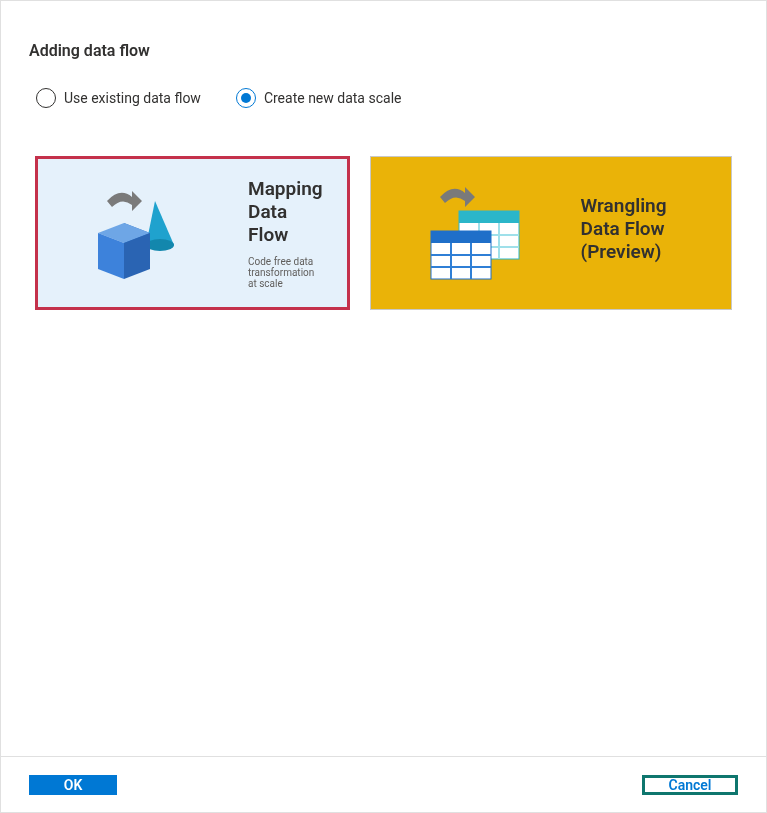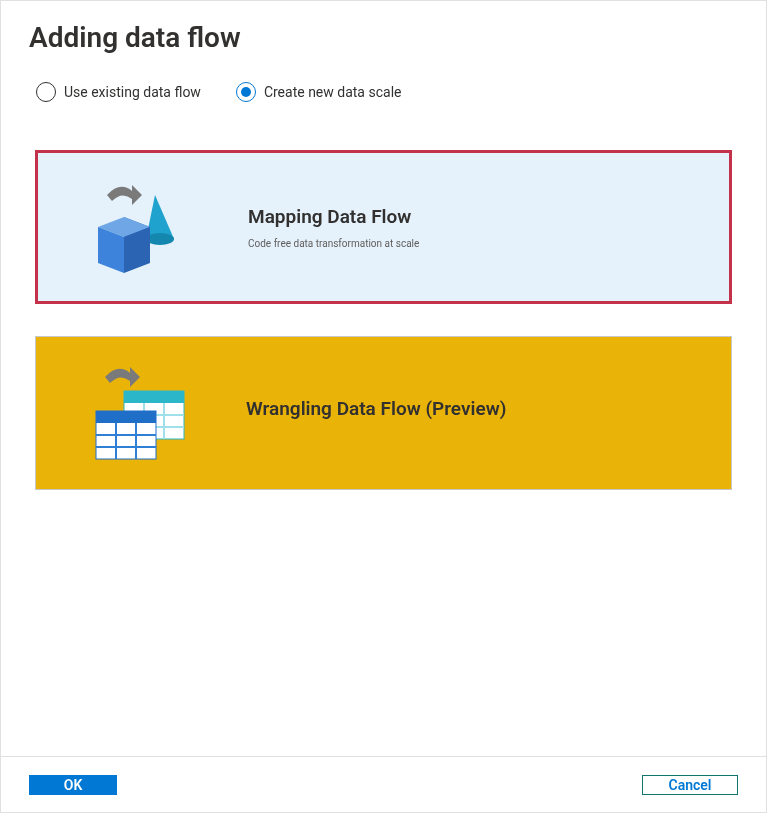--- a/index.html
+++ b/index.html
@@ -19,24 +19,25 @@
       position: relative;
     }
 
     .content {
       flex: 1;
       padding: 20px 28px 0 28px;
       overflow: hidden;
     }
 
     .title {
-      font-size: 28px;
+      font-size: 16px;
       font-weight: 600;
       color: #323130;
       margin-bottom: 28px;
+      margin-top: 20px;
     }
 
     .radio-row {
       display: flex;
       gap: 28px;
       margin-bottom: 48px;
       align-items: center;
     }
 
     .radio-option {
@@ -70,22 +71,22 @@
 
     .radio-label {
       font-size: 14px;
       color: #323130;
     }
 
     .cards {
       padding-left: 6px;
       padding-right: 6px;
       display: flex;
-      flex-direction: column;
-      gap: 32px;
+      flex-direction: row;
+      gap: 20px;
     }
 
     .card {
       display: flex;
       align-items: center;
       padding: 28px 24px;
       cursor: pointer;
       height: 154px;
     }
 
@@ -148,21 +149,21 @@
     }
 
     .btn-primary {
       background: #0078d4;
       color: #ffffff;
     }
 
     .btn-secondary {
       background: #ffffff;
       color: #0078d4;
-      border: 1px solid #0f766e;
+      border: 3px solid #0f766e;
       min-width: 96px;
     }
   </style>
 </head>
 <body>
 
 <div class="content">
   <h1 class="title">Adding data flow</h1>
 
   <div class="radio-row">

